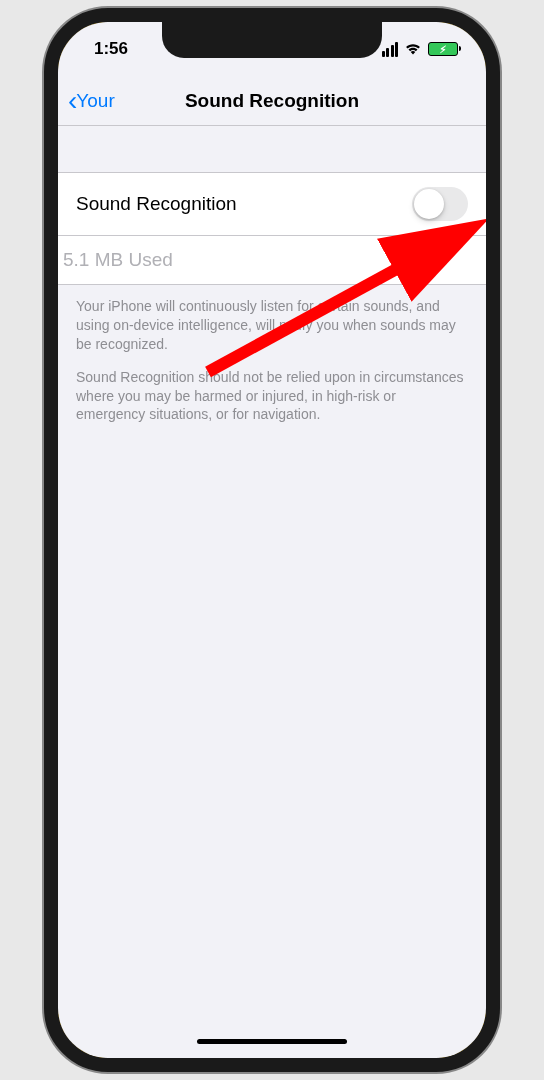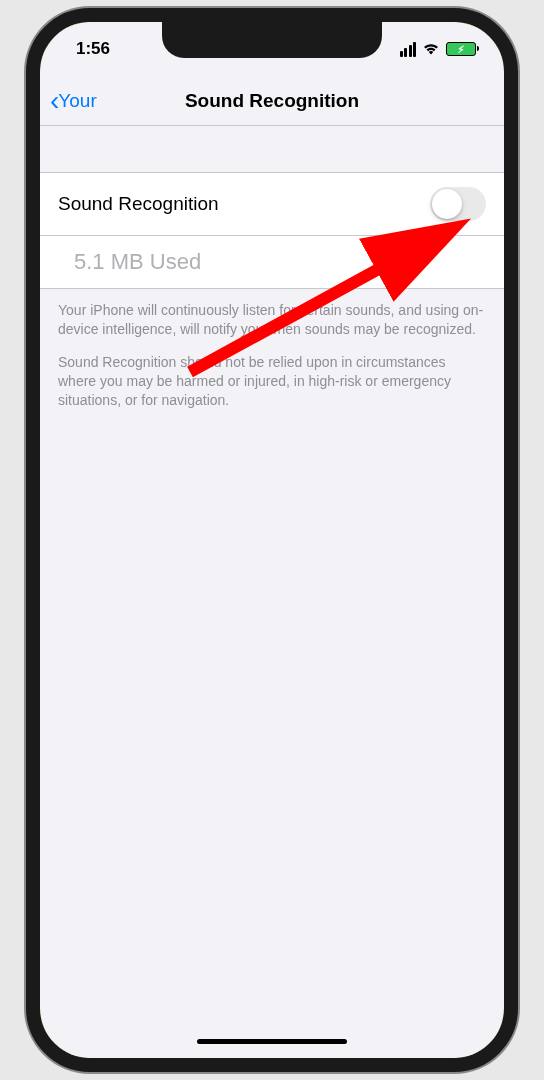--- a/index.html
+++ b/index.html
@@ -6,21 +6,21 @@
     body {
       width: 544px;
       height: 1080px;
       background: #e8e8e8;
       font-family: -apple-system, "Helvetica Neue", Helvetica, Arial, sans-serif;
       display: flex;
       align-items: center;
       justify-content: center;
     }
     .device-frame {
-      width: 492px;
+      width: 456px;
       height: 1064px;
       background: #eab308;
       border: 14px solid #1a1a1a;
       border-radius: 64px;
       position: relative;
       box-shadow: 0 0 0 2px #888, inset 0 0 0 2px #333;
       overflow: hidden;
     }
     .screen {
       position: absolute;
@@ -137,22 +137,22 @@
       justify-content: space-between;
       padding: 14px 18px;
       border-bottom: 0.5px solid #c8c7cc;
     }
     .cell:last-child { border-bottom: none; }
     .cell-label {
       font-size: 19px;
       color: #000;
     }
     .cell-sub {
-      padding: 13px 34px;
-      font-size: 22px;
+      padding: 13px 5px;
+      font-size: 19px;
       color: #b0b0b5;
     }
     .toggle {
       width: 56px;
       height: 34px;
       background: #e9e9ea;
       border-radius: 17px;
       position: relative;
     }
     .toggle-knob {

